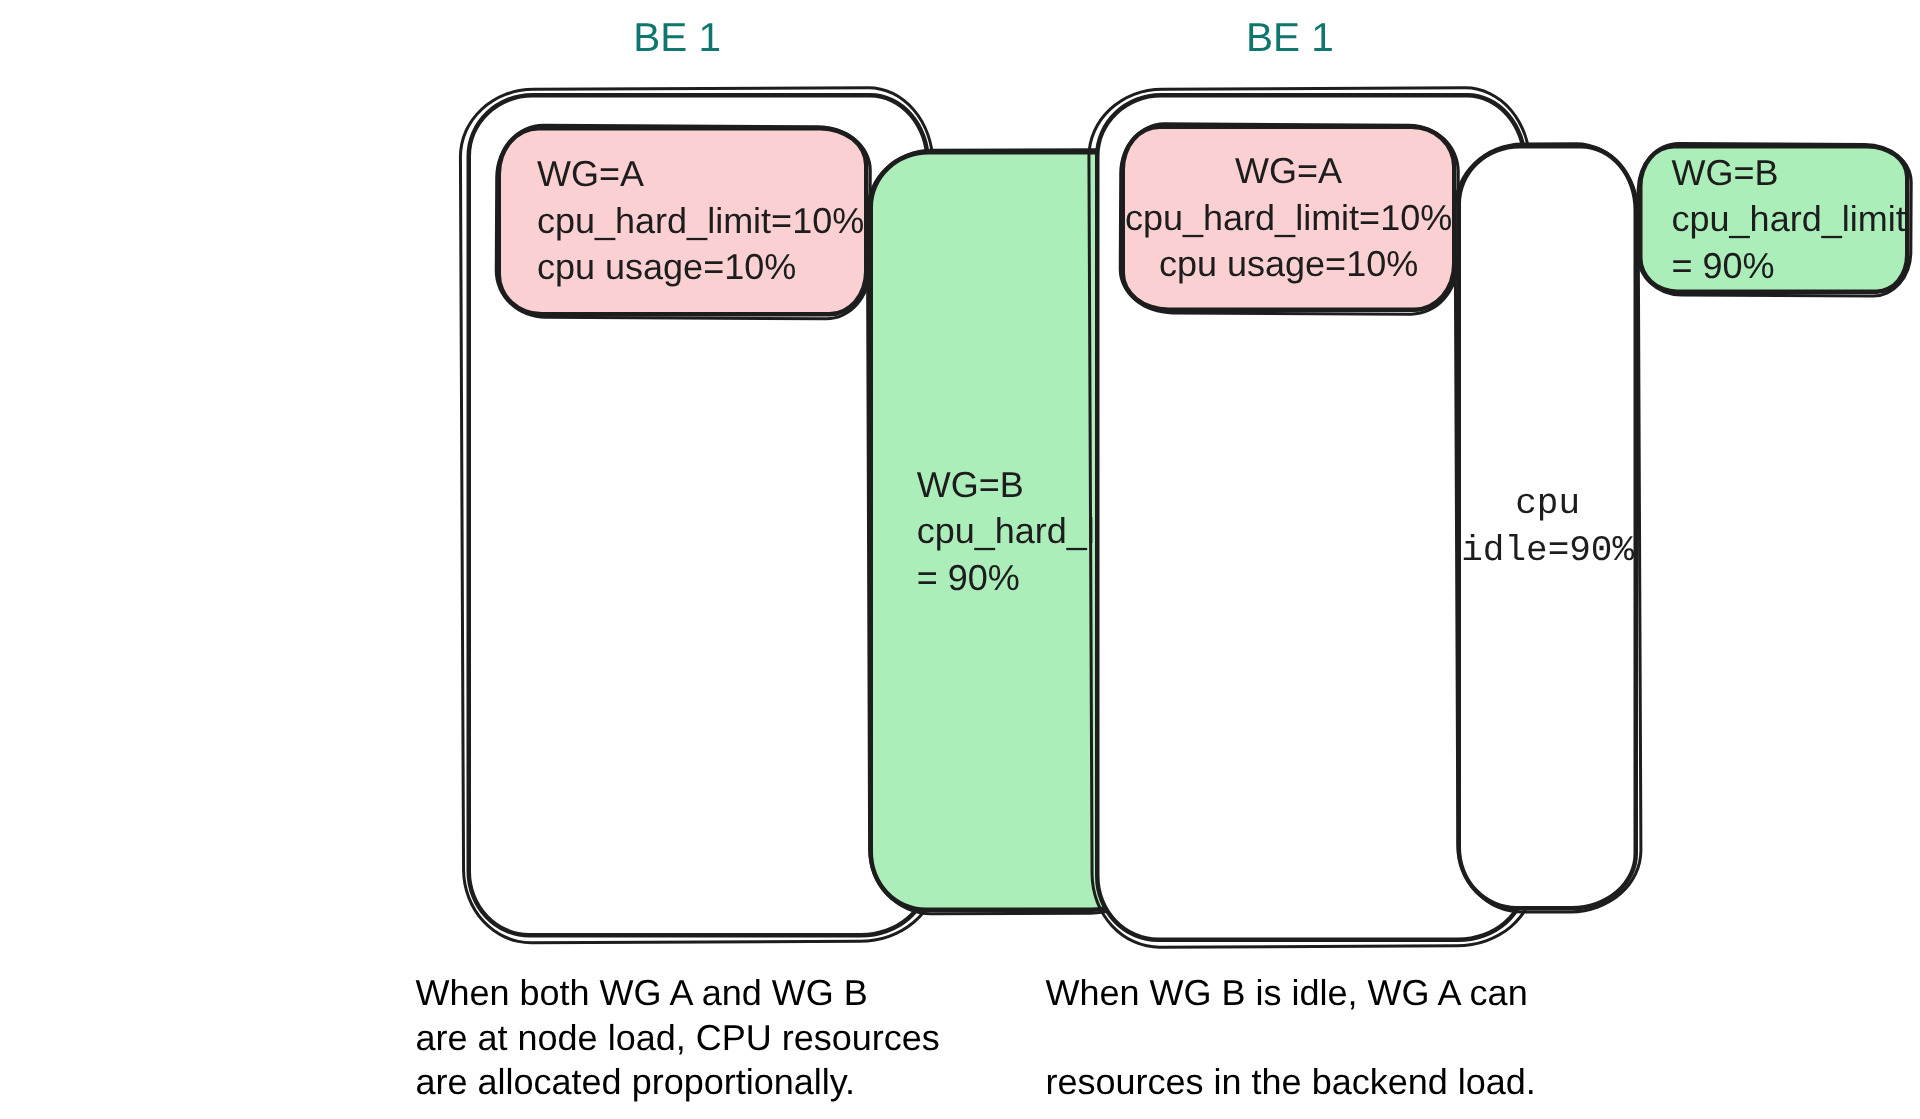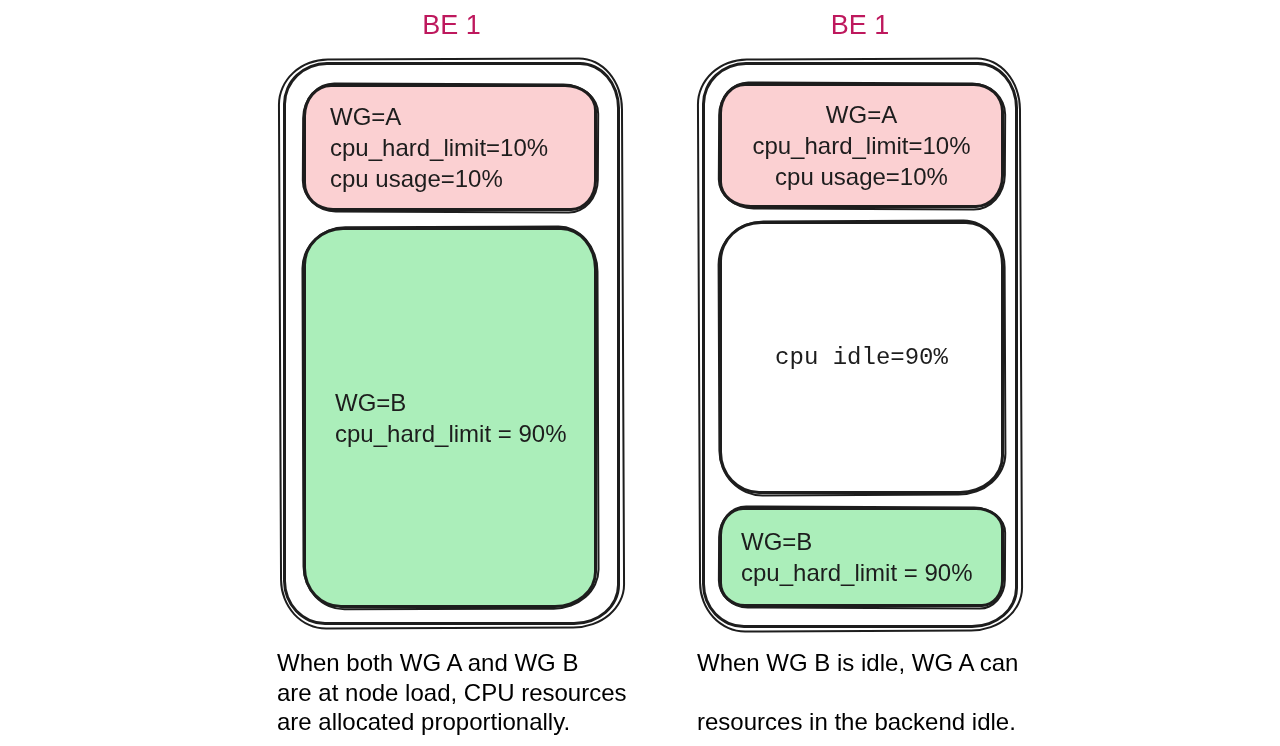--- a/index.html
+++ b/index.html
@@ -23,37 +23,38 @@
   }
 
   .panel { position: absolute; top: 10px; }
   .panel-left  { left: 283px; width: 337px; }
   .panel-right { left: 702px; width: 316px; }
 
   .be-title {
     text-align: center;
     font-size: 27px;
     line-height: 30px;
-    color: #be185d;
+    color: #0f766e;
   }
 
   
   .sketch { position: relative; border: 3px solid var(--ink); background: var(--bg); }
   .sketch::before {
     content: "";
     position: absolute;
     pointer-events: none;
     border: 2.5px solid var(--ink);
   }
 
   .node {
     margin-top: 22px;
     display: flex;
-    flex-direction: column;
+    flex-direction: row;
     border-radius: 44px 40px 46px 42px / 42px 46px 40px 44px;
+    margin-left: 28px;
   }
   .node::before {
     inset: -7px;
     border-radius: 50px 44px 52px 46px / 46px 52px 44px 50px;
     transform: rotate(-0.25deg);
   }
   .node-left  { height: 563px; padding: 19px 20px 14px 17px; }
   .node-right { height: 566px; padding: 18px 11px 18px 14px; }
 
   .block {
@@ -158,17 +159,17 @@
       </div>
       <div class="block green sketch align-left wg-b">
         <div class="line">WG=B</div>
         <div class="line">cpu_hard_limit = 90%</div>
       </div>
     </div>
 
     <p class="caption">
       <span>When WG B is idle, WG A can</span><br>
       <br>
-      <span>resources in the backend idle.</span>
+      <span>resources in the backend load.</span>
     </p>
   </section>
 
 </div>
 
 </body></html>

